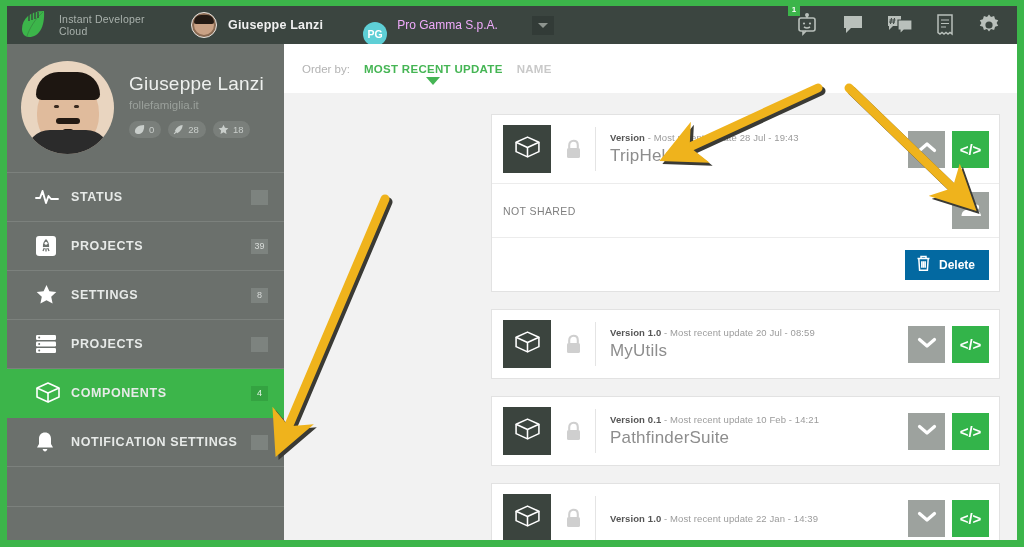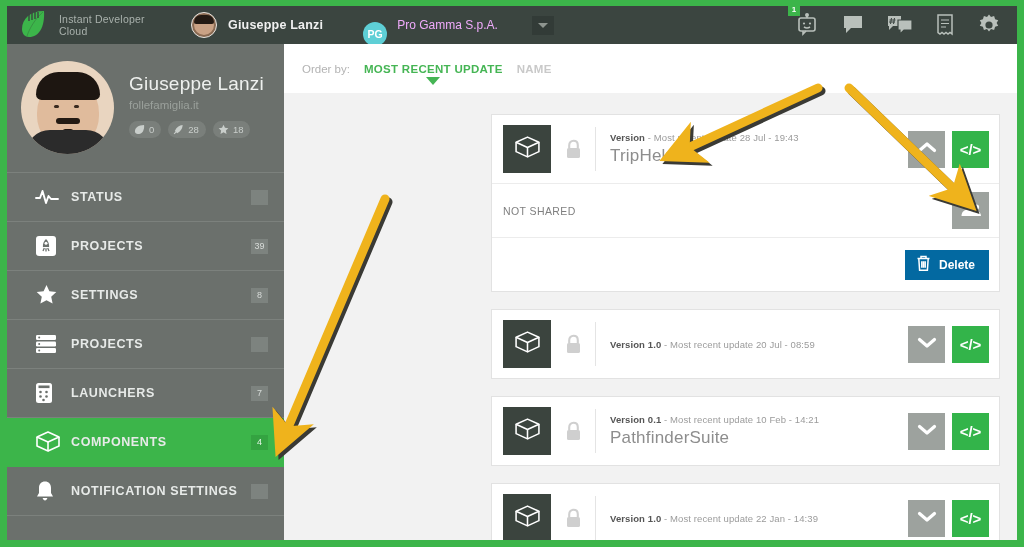--- a/index.html
+++ b/index.html
@@ -352,35 +352,20 @@
             <rect x="1" y="14" width="20" height="5" rx="1.2" fill="#ffffff"></rect>
             <circle cx="4.2" cy="3.5" r="1" fill="#6b706c"></circle>
             <circle cx="4.2" cy="10" r="1" fill="#6b706c"></circle>
             <circle cx="4.2" cy="16.5" r="1" fill="#6b706c"></circle>
           </svg>
         </span>
         <span class="mlabel">PROJECTS</span>
         <span class="mcount"></span>
       </div>
 
-      <div class="mitem">
-        <span class="micon">
-          <svg width="18" height="22" viewBox="0 0 18 22">
-            <rect x="1" y="1" width="16" height="20" rx="2.5" fill="#ffffff"></rect>
-            <rect x="3.5" y="3.5" width="11" height="2.6" fill="#6b706c"></rect>
-            <circle cx="5.5" cy="10" r="1.3" fill="#6b706c"></circle>
-                <circle cx="11.5" cy="10" r="1.3" fill="#6b706c"></circle>
-            <circle cx="5.5" cy="14.5" r="1.3" fill="#6b706c"></circle>
-                <circle cx="11.5" cy="14.5" r="1.3" fill="#6b706c"></circle>
-            <circle cx="8.5" cy="18" r="1.3" fill="#6b706c"></circle>
-          </svg>
-        </span>
-        <span class="mlabel">LAUNCHERS</span>
-        <span class="mcount">7</span>
-      </div>
 
       <div class="mitem active">
         <span class="micon">
           <svg width="26" height="24" viewBox="0 0 26 24" fill="none" stroke="#ffffff" stroke-width="1.6" stroke-linejoin="round">
             <path d="M13 2 L24 7 L13 12 L2 7 Z"></path>
             <path d="M2 7 L2 16 L13 21 L13 12"></path>
             <path d="M24 7 L24 16 L13 21"></path>
           </svg>
         </span>
         <span class="mlabel">COMPONENTS</span>
@@ -496,20 +481,21 @@
             <svg width="17" height="21" viewBox="0 0 17 21">
               <path d="M4.2 9 V6.2 C4.2 3.6 6 1.8 8.5 1.8 C11 1.8 12.8 3.6 12.8 6.2 V9" fill="none" stroke="#cfcfcf" stroke-width="2.1"></path>
               <rect x="2" y="9" width="13" height="10" rx="1.6" fill="#cfcfcf"></rect>
             </svg>
           </span>
           <div class="vdivider"></div>
           <div class="card-text">
             <div class="card-meta">
               <b>Version 1.0</b><span> - Most recent update 20 Jul - 08:59</span>
             </div>
+            <div class="card-title">MyUtils</div>
           </div>
           <div class="card-actions">
             <div class="sqbtn gray">
               <span>
                 <svg width="20" height="13" viewBox="0 0 20 13" fill="none" stroke="#ffffff" stroke-width="3.2" stroke-linecap="round" stroke-linejoin="round">
                       <path d="M2.5 3.5 L10 10 L17.5 3.5"></path>
                     </svg>
               </span>
             </div>
             <div class="sqbtn green">

